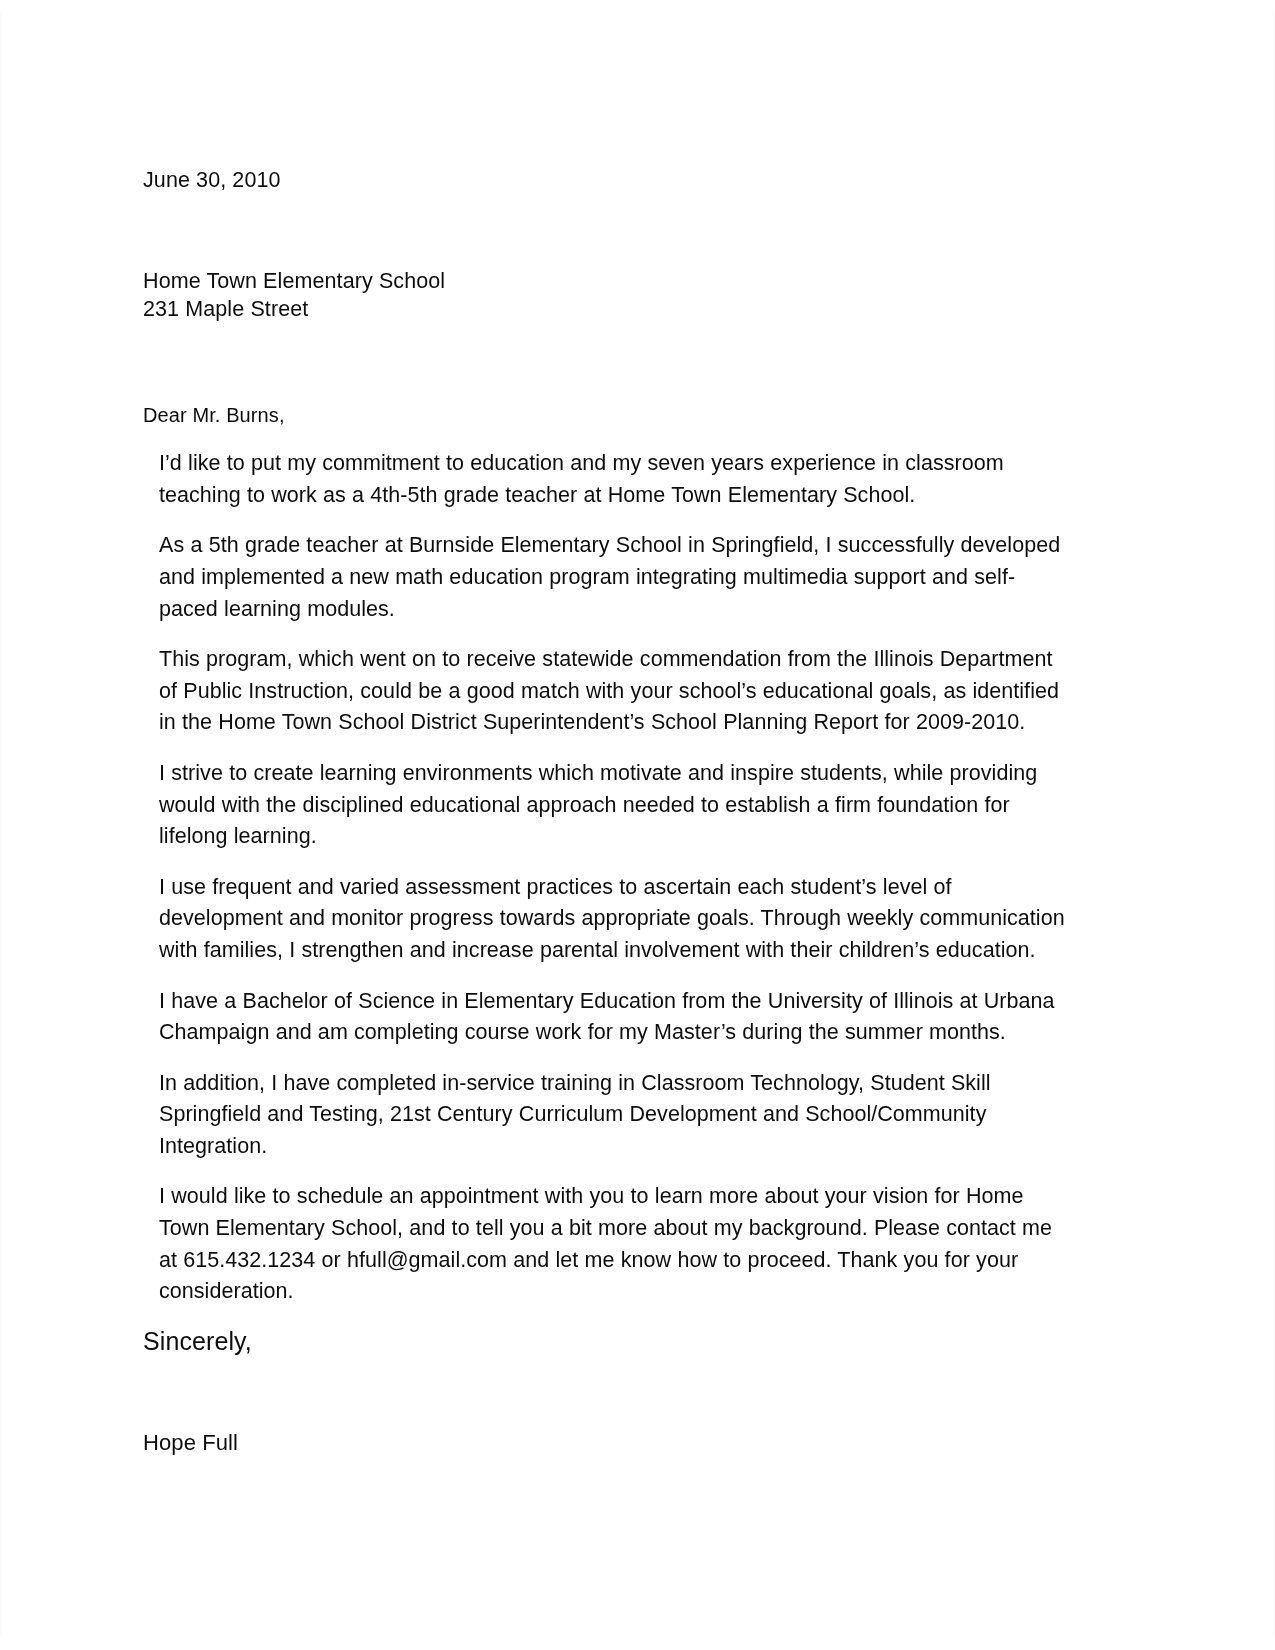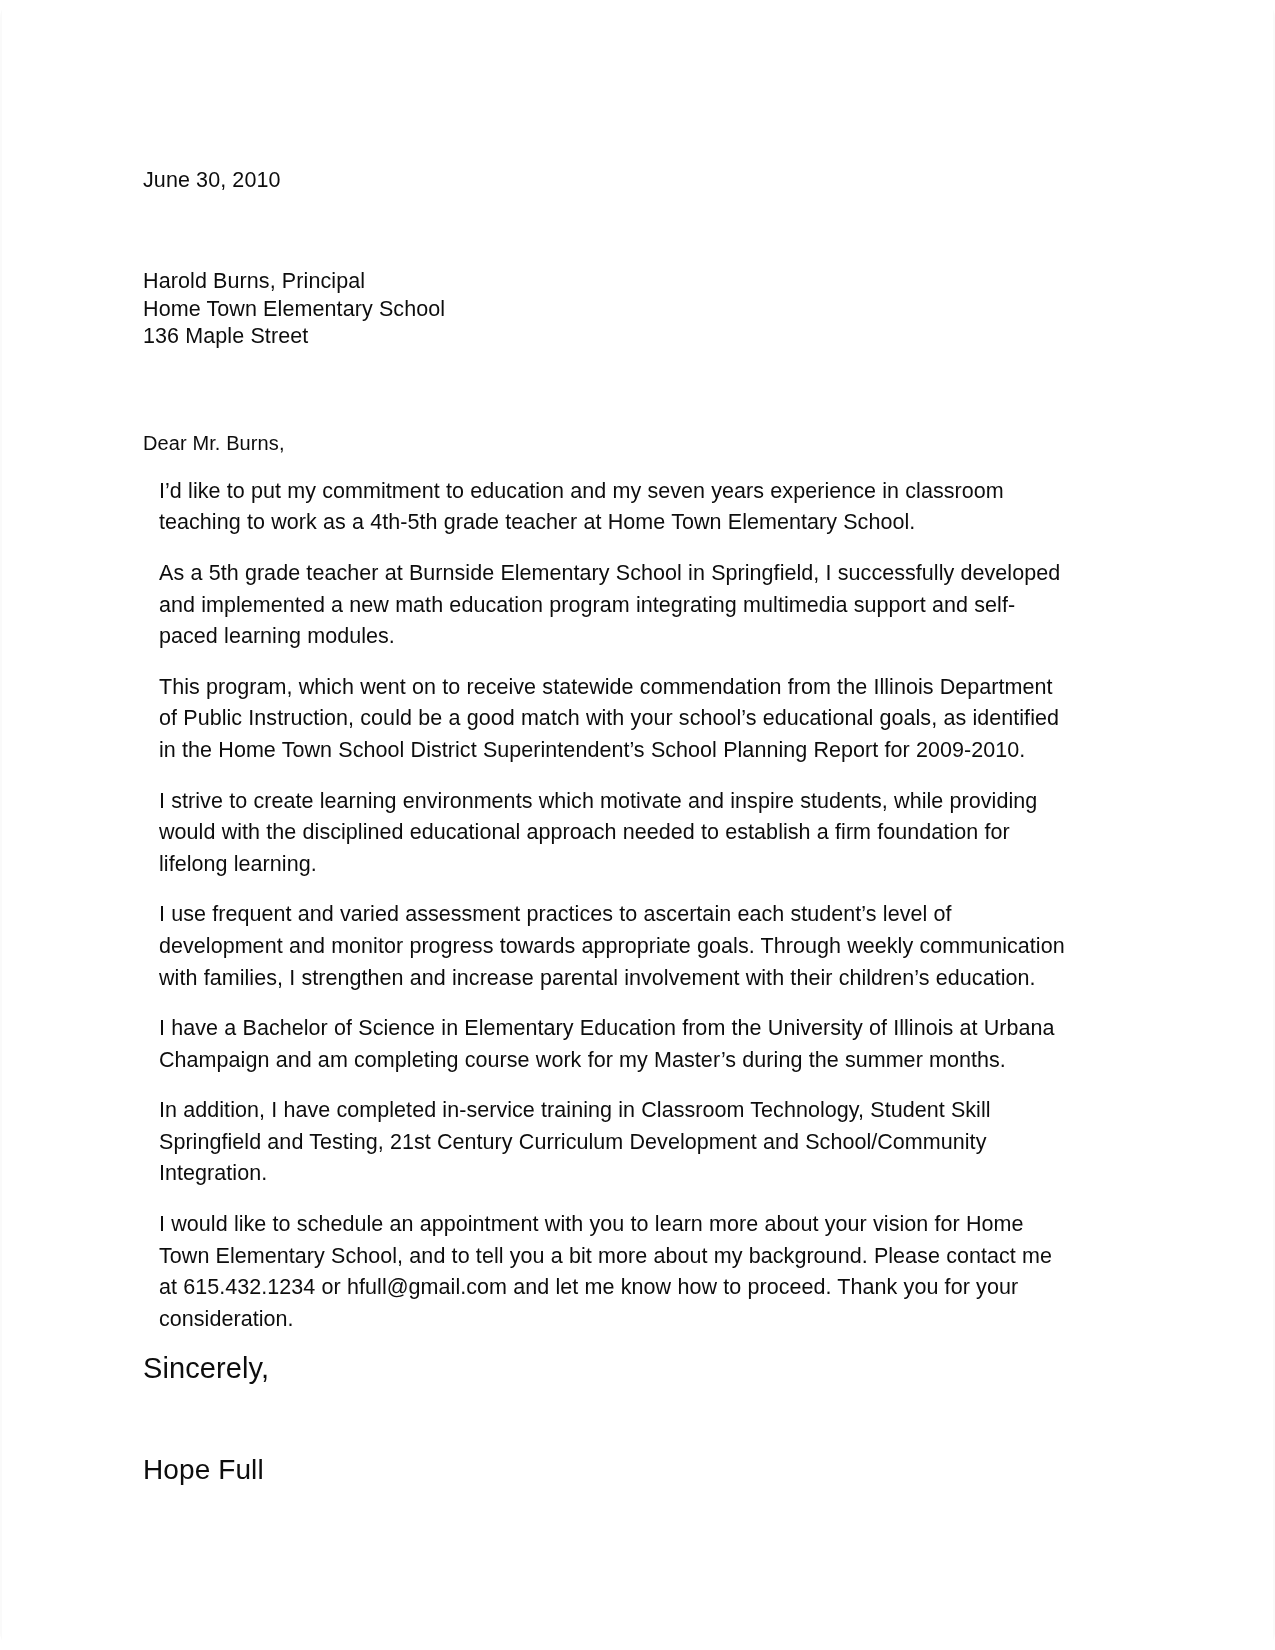--- a/index.html
+++ b/index.html
@@ -65,52 +65,51 @@
   .body-paragraphs p {
     font-size: 21.5px;
     line-height: 31.6px;
     letter-spacing: 0.05px;
     margin: 0 0 19px 16px;
     text-align: left;
     word-spacing: 0.2px;
   }
 
   .closing {
-    font-size: 29px;
+    font-size: 25px;
     line-height: 28px;
     letter-spacing: 0.1px;
     margin-top: 8px;
   }
 
   .signature-gap { height: 74px; }
 
   .signature-name {
-    font-size: 28px;
+    font-size: 22px;
     line-height: 28px;
     letter-spacing: 0.1px;
   }
 </style>
 </head>
 <body>
 
 <div class="page">
 
   <div class="page-edge-left"></div>
   <div class="page-edge-right"></div>
 
   <div class="letter">
 
     <div class="date-line">June 30, 2010</div>
 
     <div class="spacer-after-date"></div>
 
     <div class="recipient">
-      <div>Harold Burns, Principal</div>
       <div>Home Town Elementary School</div>
-      <div>136 Maple Street</div>
+      <div>231 Maple Street</div>
     </div>
 
     <div class="spacer-after-recipient"></div>
 
     <div class="salutation">Dear Mr. Burns,</div>
 
     <div class="spacer-after-salutation"></div>
 
     <div class="body-paragraphs">
       <p>I’d like to put my commitment to education and my seven years experience in classroom teaching to work as a 4th-5th grade teacher at Home Town Elementary School.</p>

